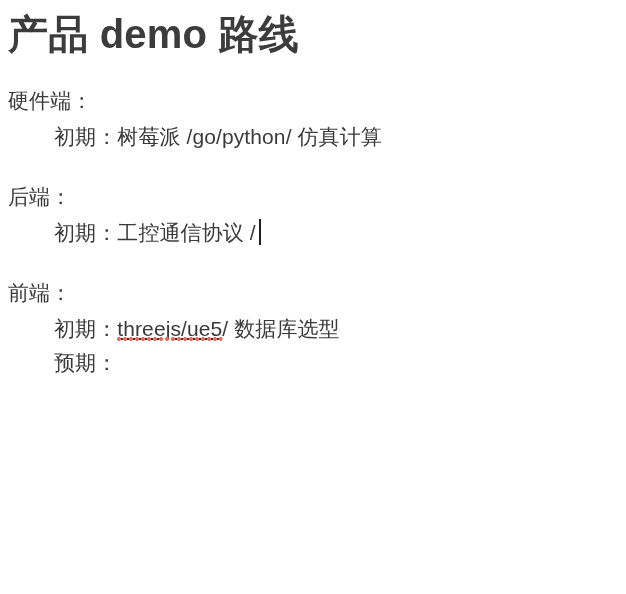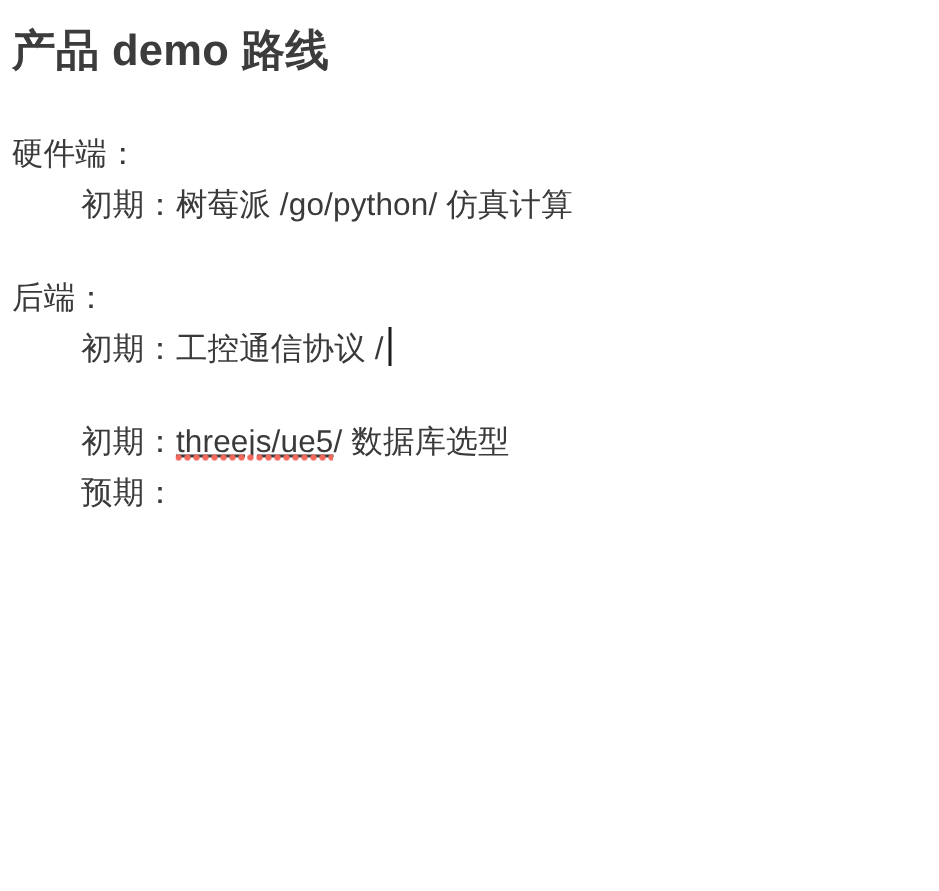--- a/index.html
+++ b/index.html
@@ -23,21 +23,21 @@
     background: #ffffff;
     box-sizing: border-box;
     padding: 0;
   }
 
   
   .doc-title {
     position: absolute;
     left: 8px;
     top: 11px;
-    font-size: 29px;
+    font-size: 40px;
     font-weight: 700;
     color: #3c3c3c;
     letter-spacing: 0.2px;
     line-height: 46px;
     white-space: pre;
   }
 
   
   .body-block {
     position: absolute;
@@ -49,20 +49,21 @@
   .line {
     font-size: 21px;
     line-height: 34px;
     color: #3a3a3a;
     white-space: pre;
     letter-spacing: 0.1px;
   }
 
   .line.level-0 {
     padding-left: 8px;
+    font-family: Liberation Mono, monospace;
   }
   .line.level-1 {
     padding-left: 54px;
   }
 
   .spacer {
     height: 28px;
   }
 
   
@@ -114,19 +115,20 @@
 
 
     <div class="spacer"></div>
 
     <div class="line level-0">后端：</div>
 
     <div class="line level-1"><span class="run">初期：</span><span class="run">工控通信协议 /</span><span class="caret"></span></div>
 
     <div class="spacer"></div>
 
+    <div class="line level-0">前端：</div>
 
     <div class="line level-1"><span class="run">初期：</span><span class="misspelled">threejs/ue5</span><span class="run">/ 数据库选型</span></div>
 
     <div class="line level-1"><span class="run">预期：</span><span class="run"></span></div>
 
   </div>
 </div>
 
 </body></html>

